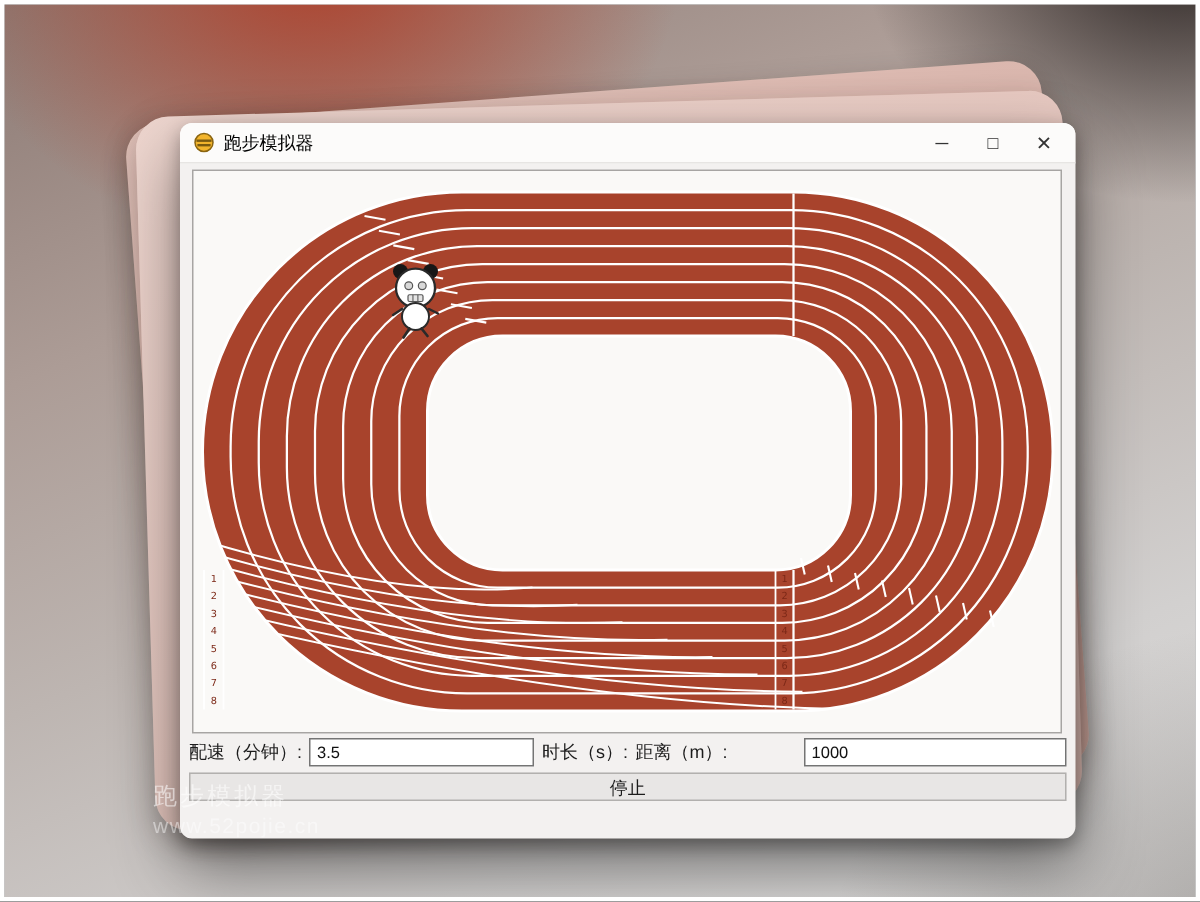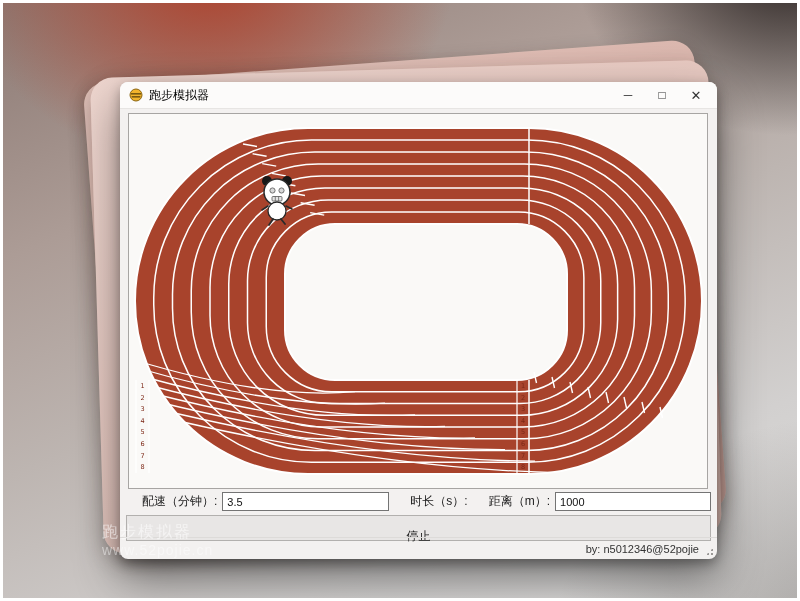--- a/index.html
+++ b/index.html
@@ -51,35 +51,35 @@
   .canvas{
     position:absolute;left:8px;top:31px;width:580px;height:376px;
     background:#faf9f7;border:1px solid #a7a5a3;
   }
   .canvas svg{display:block;width:578px;height:374px;}
   
   .form-row{
     position:absolute;left:6px;right:6px;top:409px;height:21px;
     display:flex;align-items:center;gap:5px;
   }
-  .form-row label{font-size:12px;color:#1c1c1c;white-space:nowrap;flex:0 0 auto;margin-left:16px;}
+  .form-row label{font-size:12px;color:#1c1c1c;white-space:nowrap;flex:0 0 auto;}
   .form-row input{
     height:19px;border:1px solid #747474;background:#fff;
     font-family:"Liberation Sans","DejaVu Sans",sans-serif;
     font-size:11px;color:#111;padding:1px 4px;border-radius:0;
   }
-  .in-pace{width:167px;flex:0 0 auto;}
+  .in-pace{width:150px;flex:0 0 auto;}
   .in-dur{width:108px;flex:0 0 auto;}
-  .in-dist{flex:1 1 auto;min-width:80px;}
+  .in-dist{flex:1 1 auto;min-width:80px;margin-left:46px;}
   
   .stop-btn{
     position:absolute;left:6px;right:6px;top:433px;height:19px;
     background:#e8e6e5;border:1px solid #b2b0ae;
     font-family:"Liberation Sans","DejaVu Sans",sans-serif;
-    font-size:12px;color:#1c1c1c;text-align:center;line-height:16px;padding:12px;
+    font-size:12px;color:#1c1c1c;text-align:center;line-height:16px;padding:0;
   }
   
   .statusbar{
     position:absolute;left:0;right:0;top:455px;height:22px;
     border-top:1px solid #dddbd9;
     display:flex;align-items:center;justify-content:flex-end;
     padding-right:18px;font-size:11px;color:#333;
   }
   .grip{
     position:absolute;right:3px;bottom:3px;width:9px;height:9px;
@@ -200,24 +200,20 @@
     <div class="form-row">
       <label>配速（分钟）:</label>
       <input class="in-pace" value="3.5" style="">
       <label>时长（s）:</label>
       <label>距离（m）:</label>
       <input class="in-dist" value="1000" style="">
     </div>
 
     <button class="stop-btn">停止</button>
 
-    <div class="statusbar">
-      <span>by: n5012346@52pojie</span>
-      <div class="grip"></div>
-    </div>
 
   </div>
 
   <div class="watermark">
     <div class="wm1">跑步模拟器</div>
     <div class="wm2">www.52pojie.cn</div>
   </div>
 
 </div>
 

